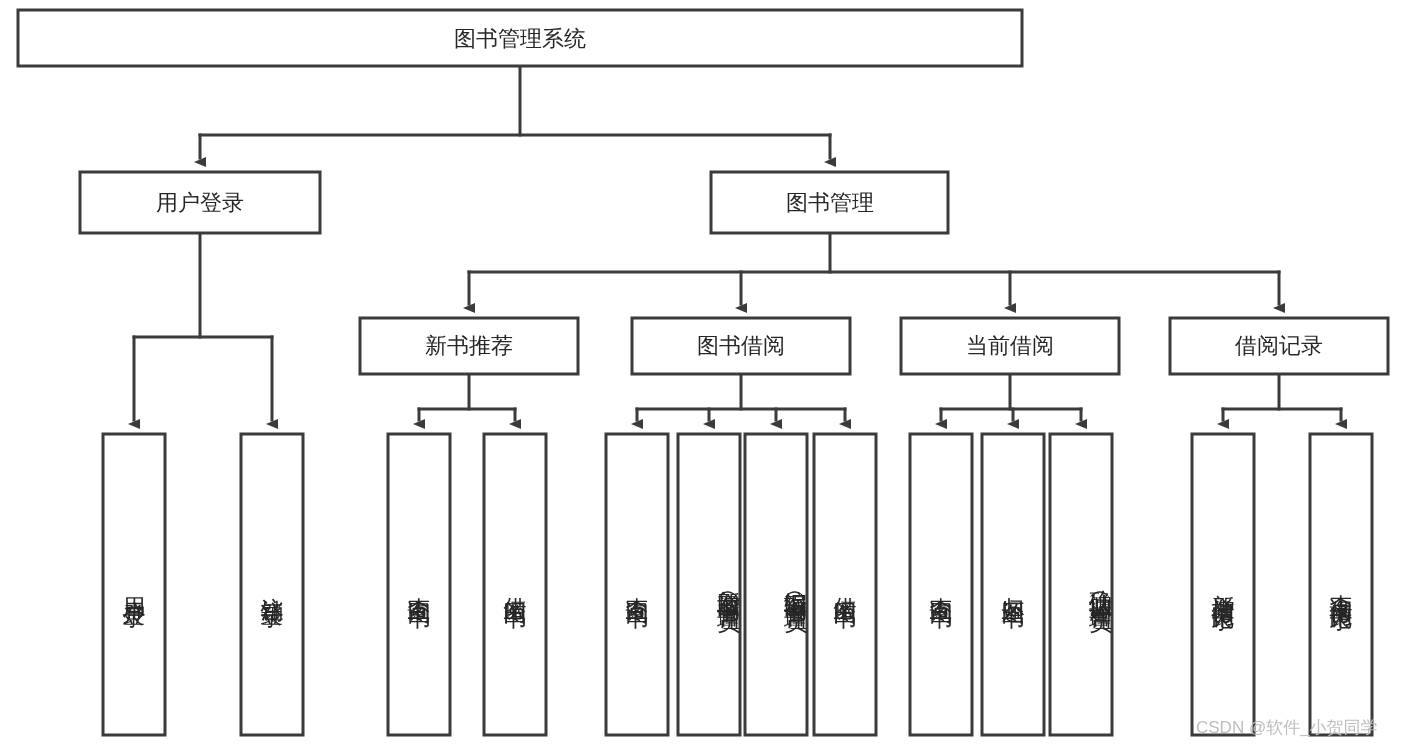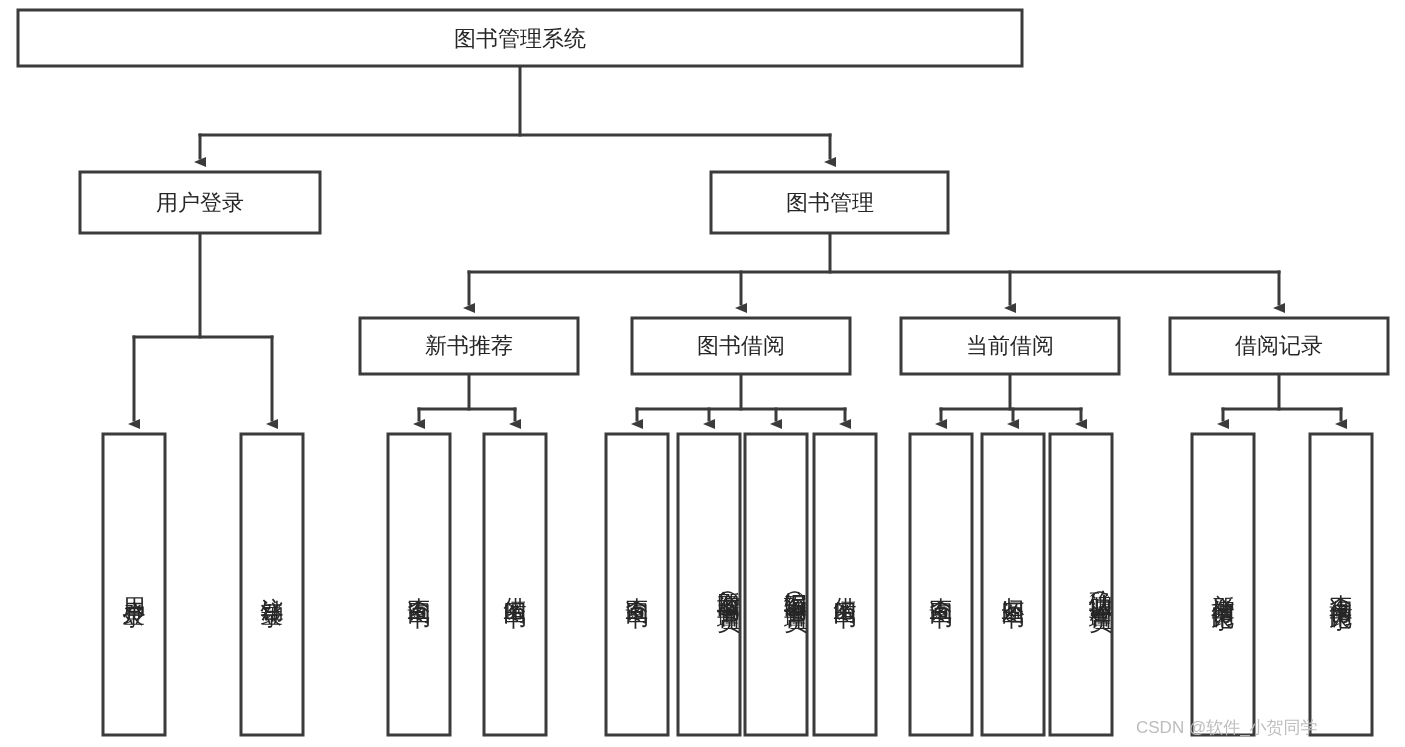--- a/index.html
+++ b/index.html
@@ -199,15 +199,15 @@
   <div class="vert-label-box" style="left:606px; top:434px; width:62px; height:301px;">查询图书</div>
   <div class="vert-label-box" style="left:678px; top:440px; width:62px; height:290px; align-items:flex-start;">新增图书（管理员）</div>
   <div class="vert-label-box" style="left:745px; top:440px; width:62px; height:290px; align-items:flex-start;">编辑图书（管理员）</div>
   <div class="vert-label-box" style="left:814px; top:434px; width:62px; height:301px;">借阅图书</div>
   <div class="vert-label-box" style="left:910px; top:434px; width:62px; height:301px;">查询图书</div>
   <div class="vert-label-box" style="left:982px; top:434px; width:62px; height:301px;">归还图书</div>
   <div class="vert-label-box" style="left:1050px; top:440px; width:62px; height:290px; align-items:flex-start;">确认归还（管理员）</div>
   <div class="vert-label-box" style="left:1192px; top:434px; width:62px; height:301px;">新增借阅记录</div>
   <div class="vert-label-box" style="left:1310px; top:434px; width:62px; height:301px;">查询借阅记录</div>
 
-  <div class="watermark" style="left:1136px; top:716px;">CSDN @软件_小贺同学</div>
+  <div class="watermark" style="left:1196px; top:716px;">CSDN @软件_小贺同学</div>
 
 </div>
 
 </body></html>

